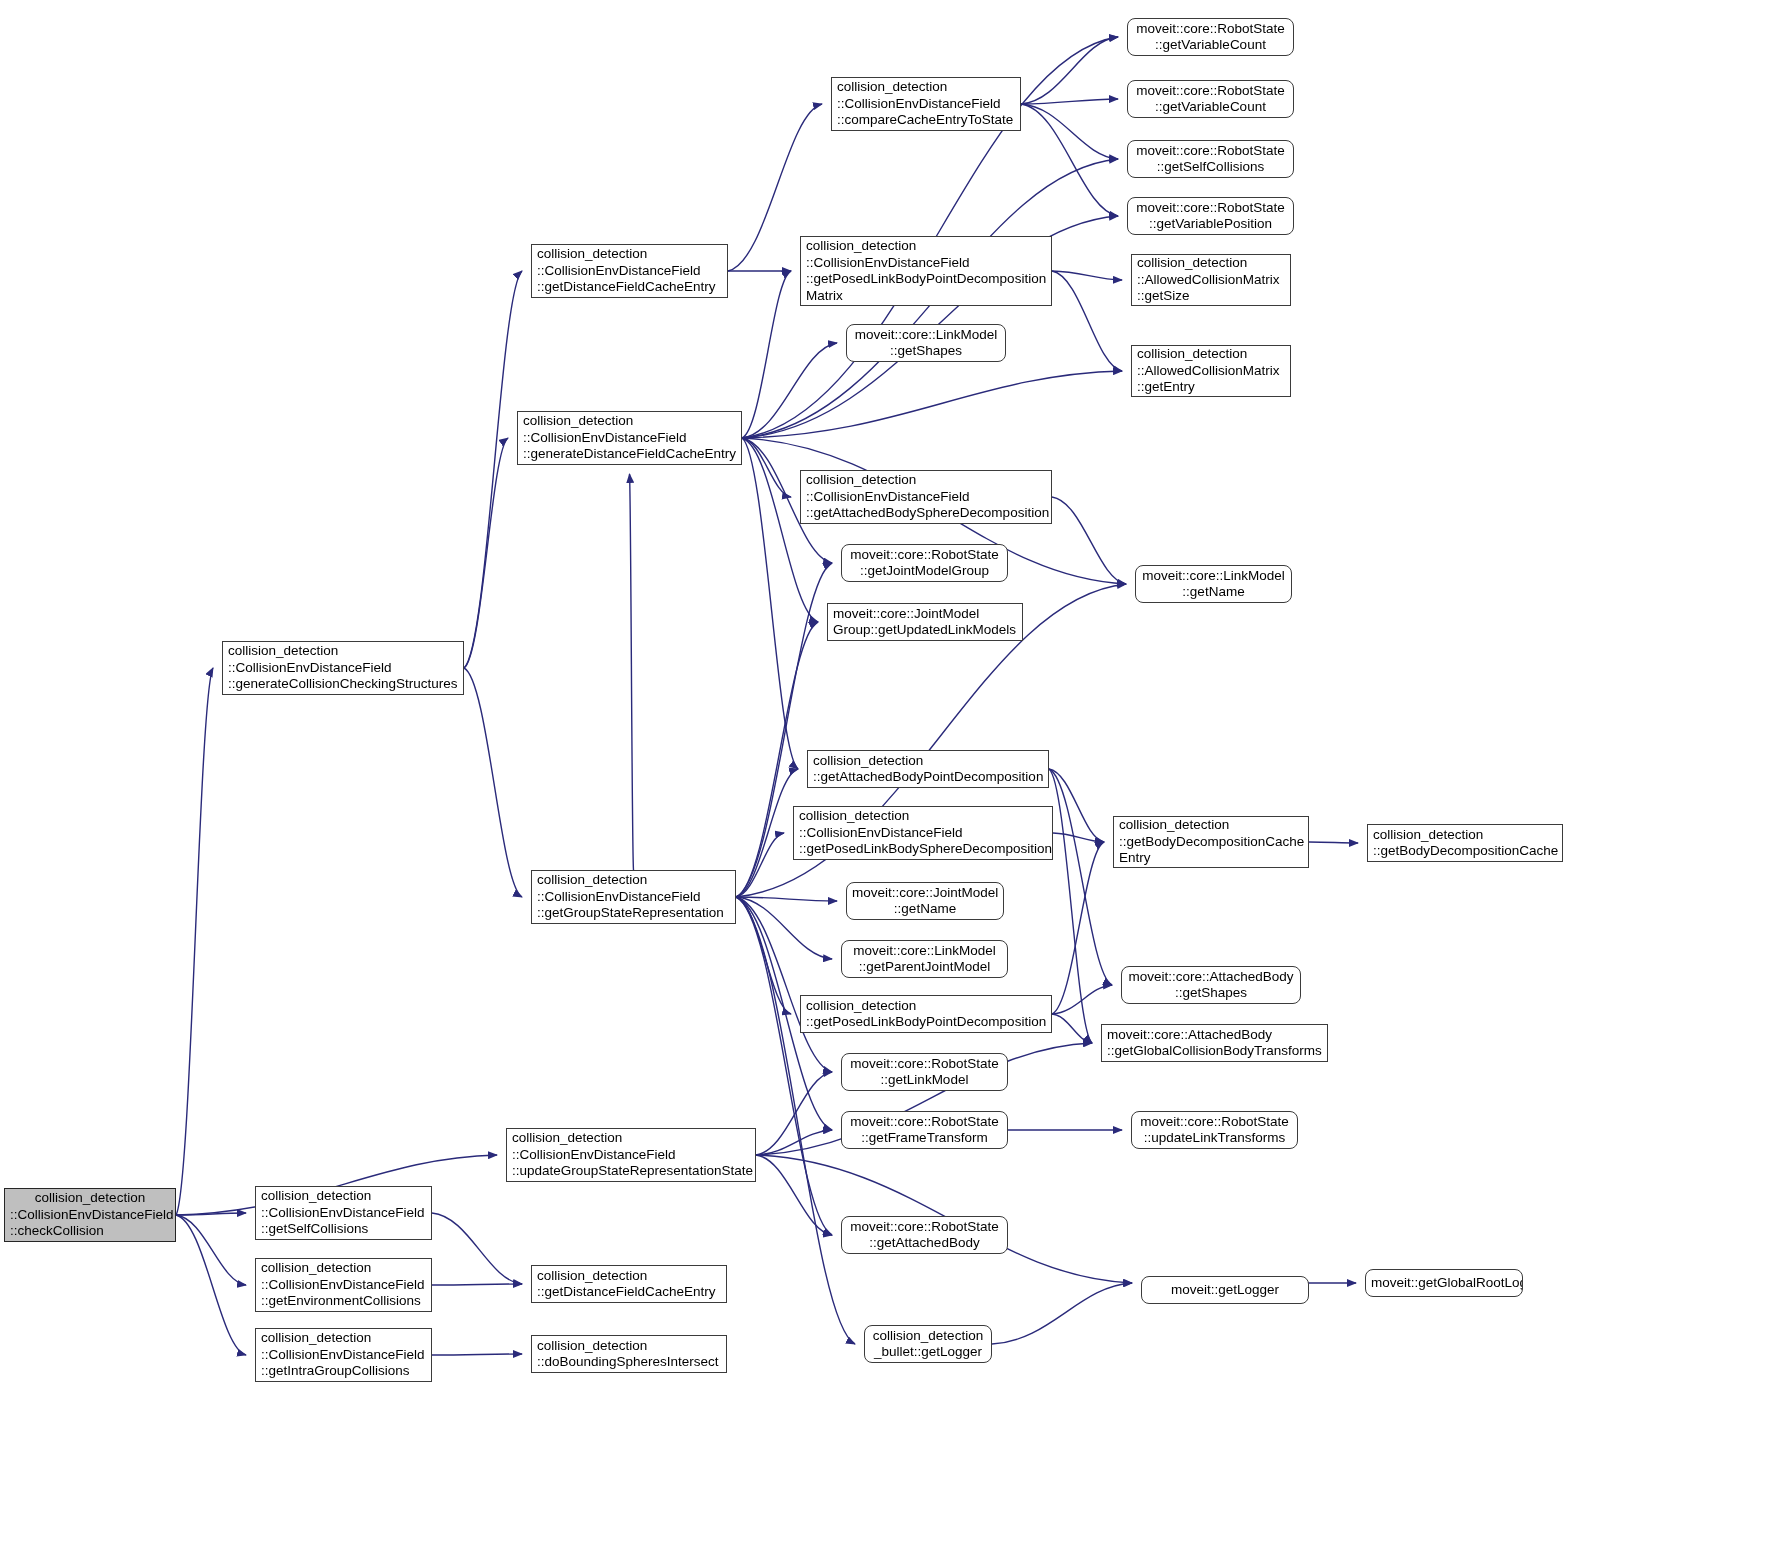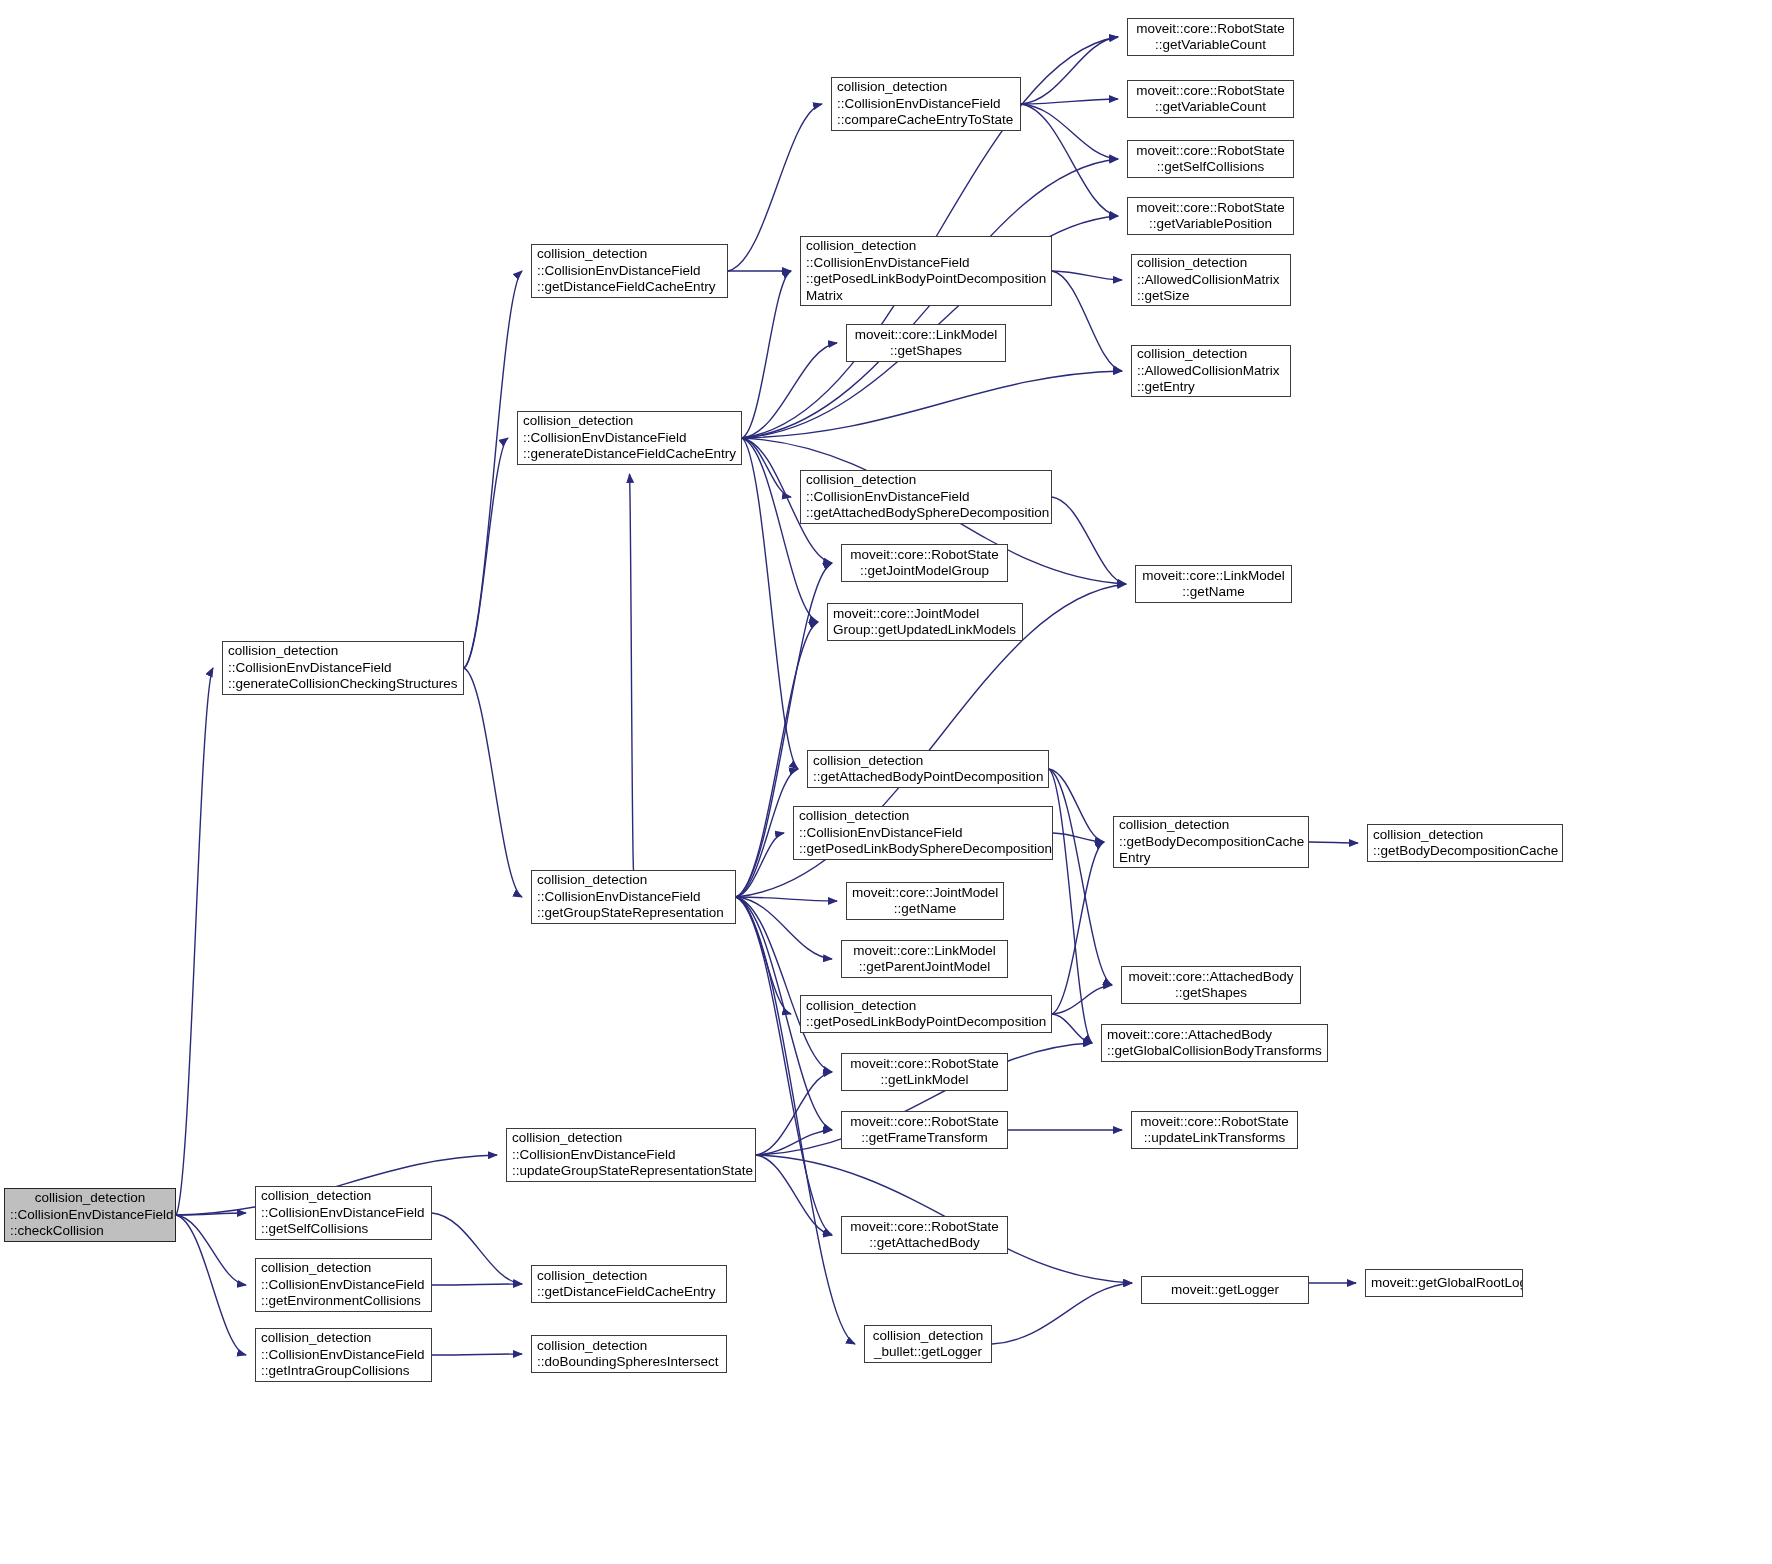--- a/index.html
+++ b/index.html
@@ -25,21 +25,21 @@
     padding:2px 5px;
     white-space:pre;
     overflow:hidden;
   }
   .node.root{
     background:#bfbfbf;
     border:1px solid #262626;
     text-align:center;
   }
   .node .ln{display:block;}
-  .node.ctr{text-align:center;}
+  .node.ctr{text-align:center;border-radius:8px;}
   .node.left{text-align:left;}
   .node.mixed .ln:last-child{text-align:left;}
 </style>
 </head>
 <body>
 
 <div id="graph">
   <svg id="edges" xmlns="http://www.w3.org/2000/svg">
     <defs>
       <marker id="ah" markerWidth="10" markerHeight="8" refX="9" refY="4" orient="auto" markerUnits="userSpaceOnUse">

